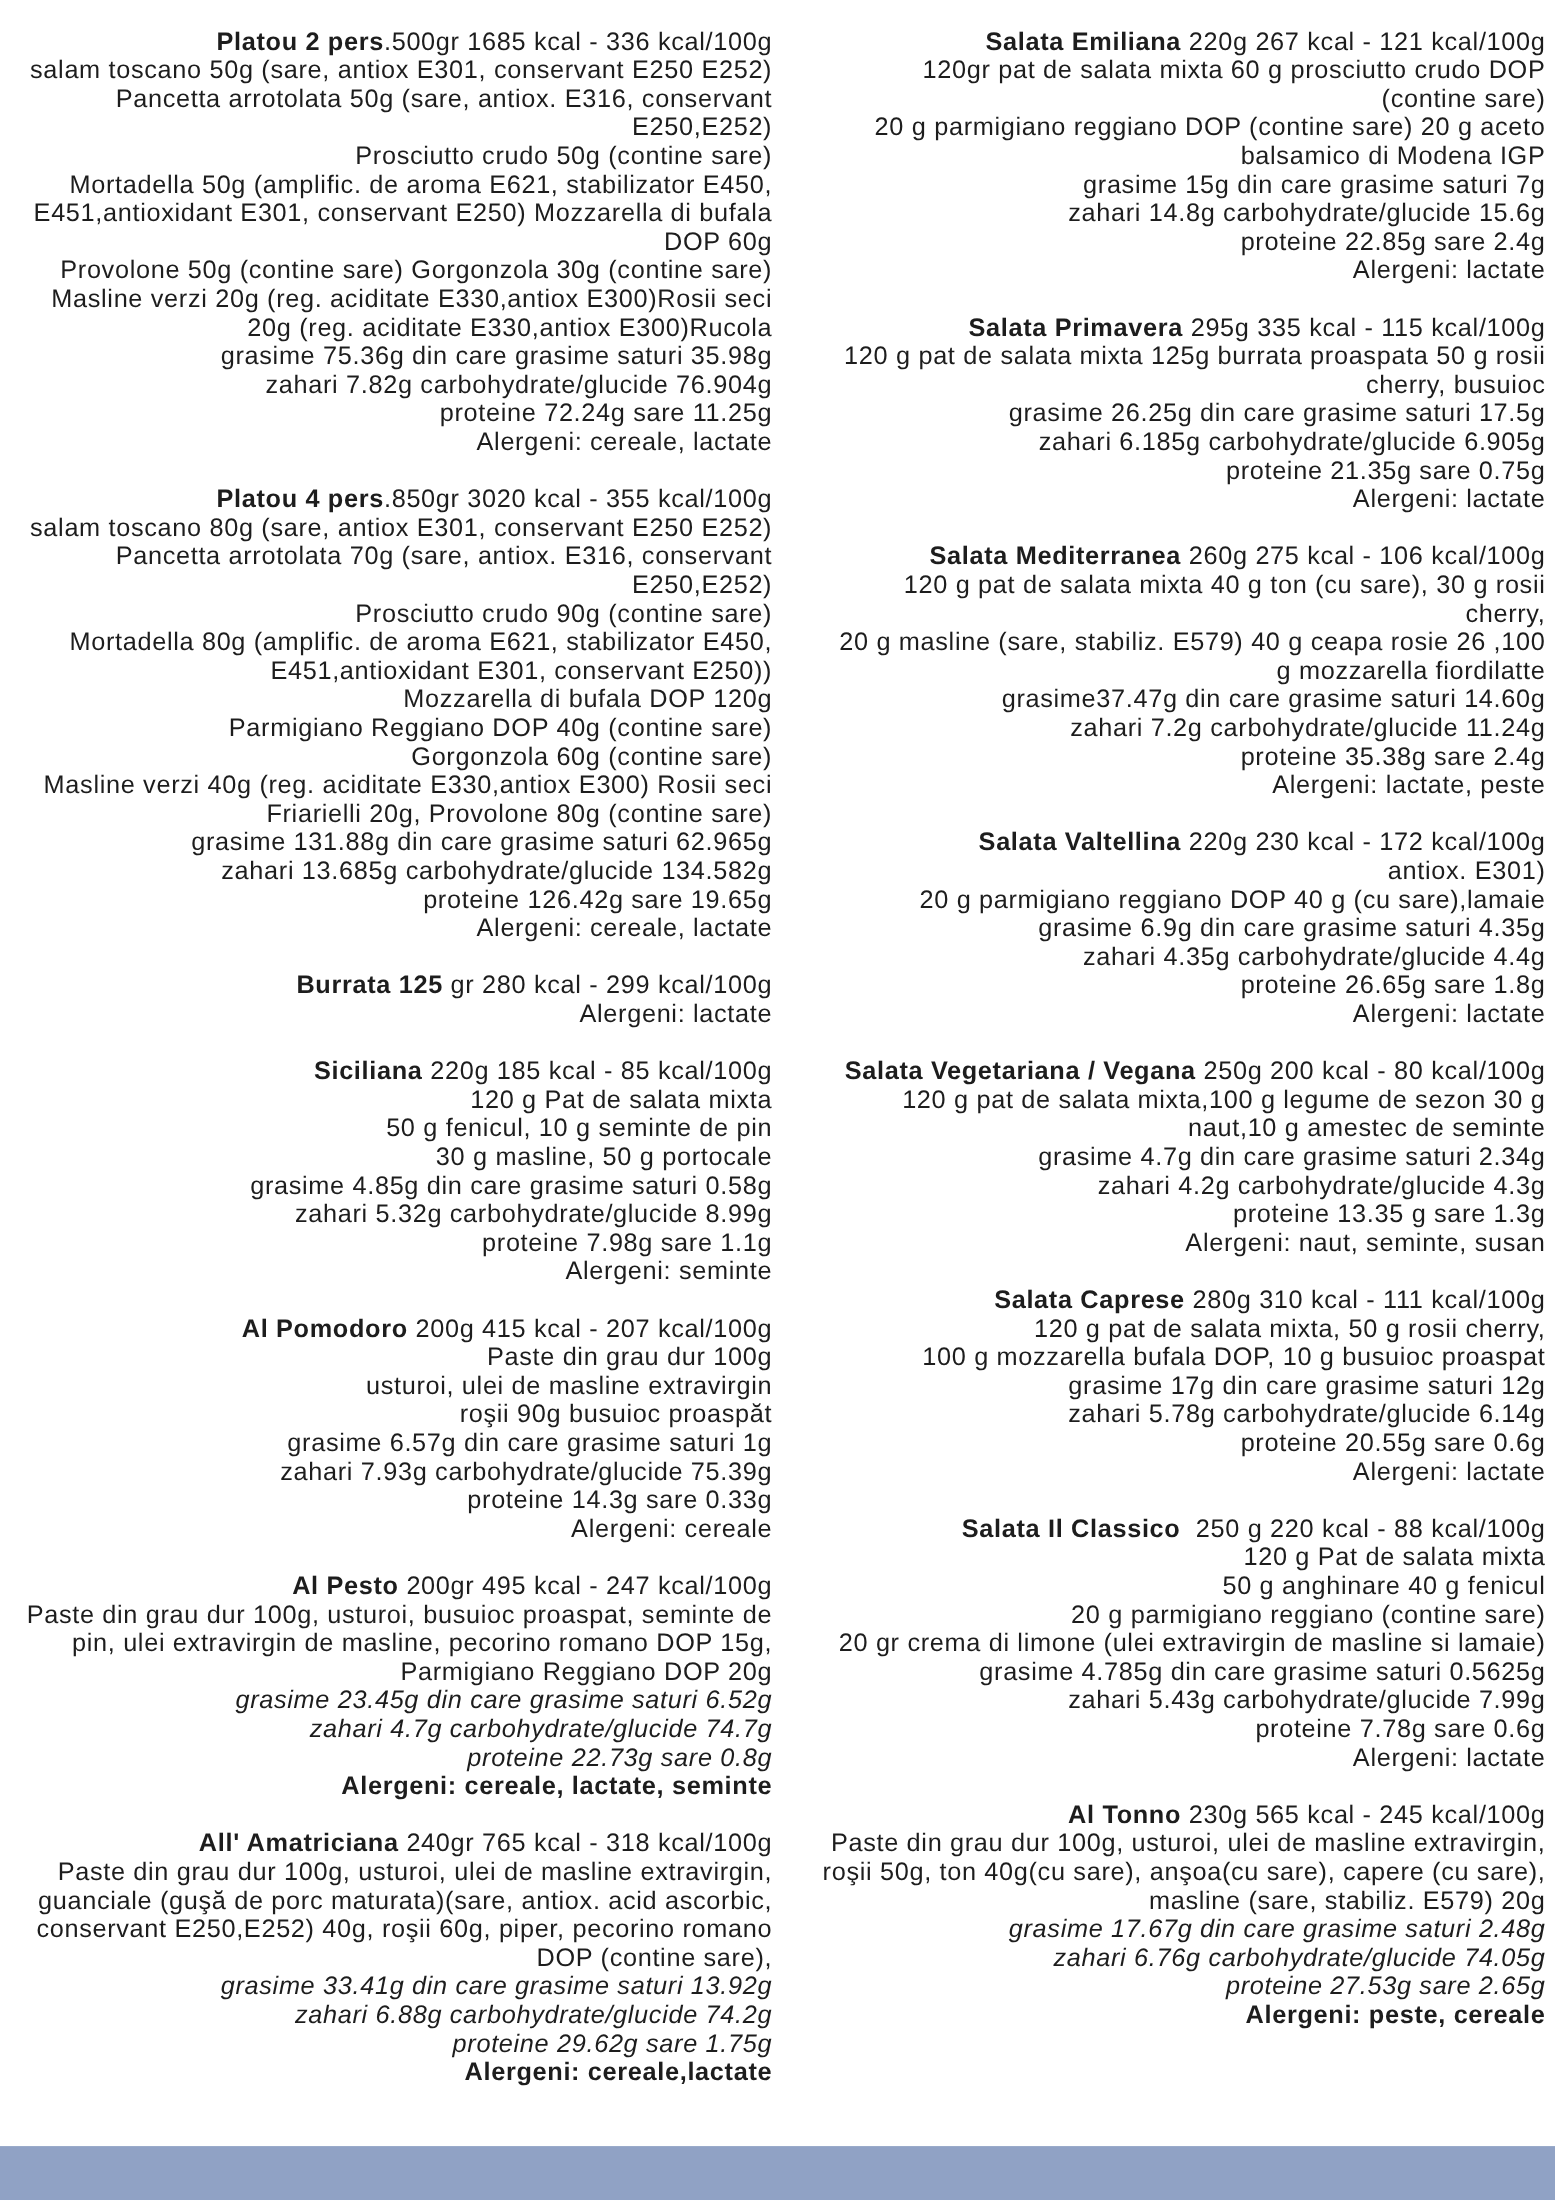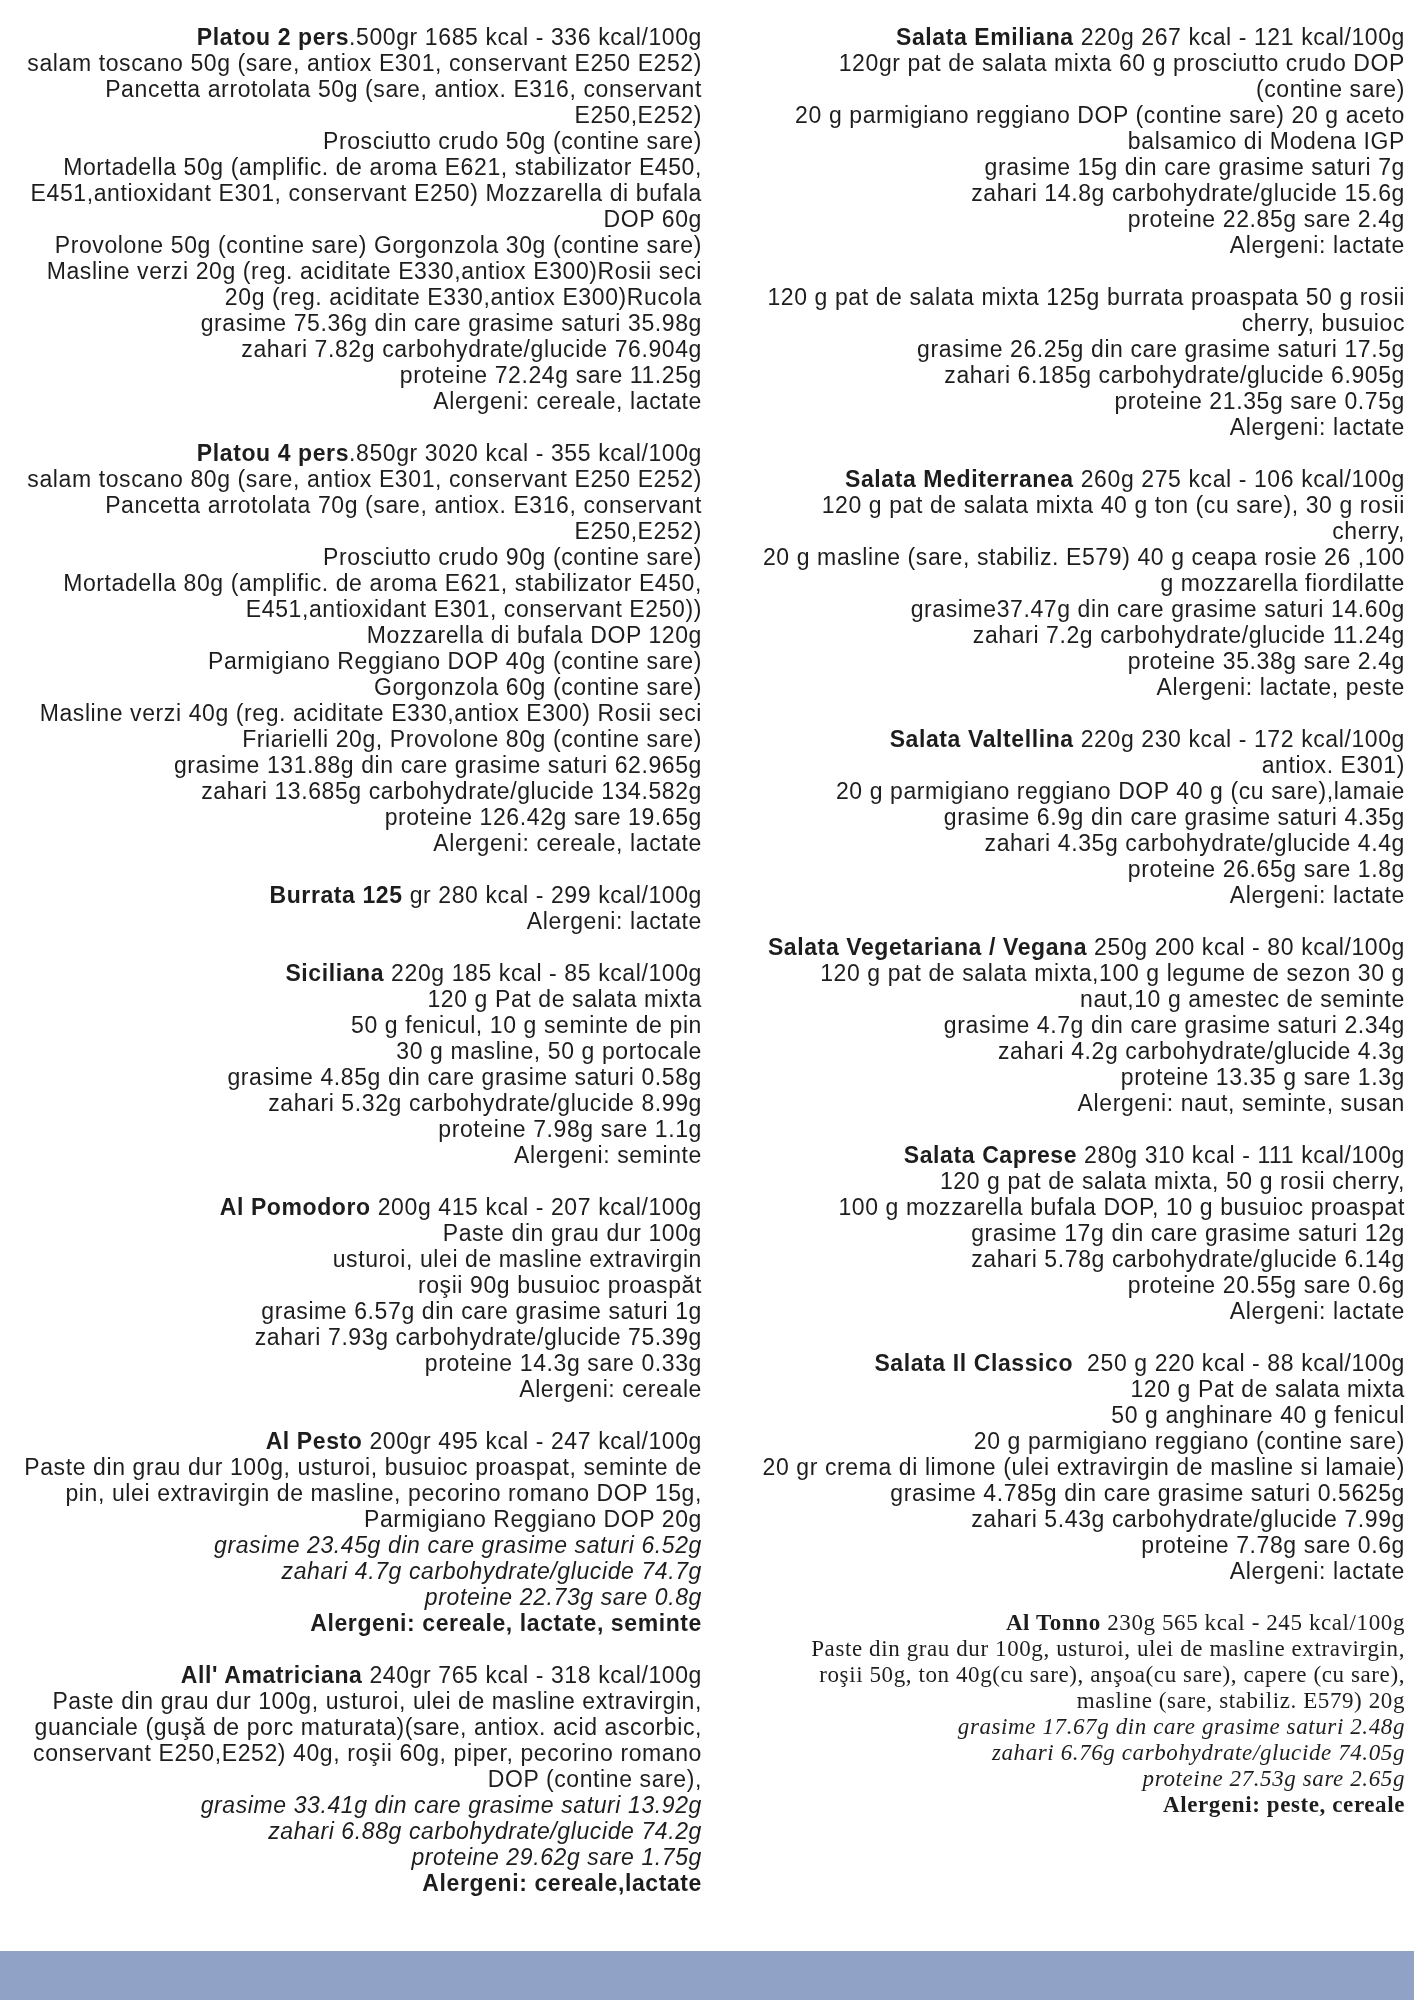--- a/index.html
+++ b/index.html
@@ -123,20 +123,21 @@
         <div class="line"><span>120gr pat de salata mixta 60 g prosciutto crudo DOP</span></div>
         <div class="line"><span>(contine sare)</span></div>
         <div class="line"><span>20 g parmigiano reggiano DOP (contine sare) 20 g aceto</span></div>
         <div class="line"><span>balsamico di Modena IGP</span></div>
         <div class="line"><span>grasime 15g din care grasime saturi 7g</span></div>
         <div class="line"><span>zahari 14.8g carbohydrate/glucide 15.6g</span></div>
         <div class="line"><span>proteine 22.85g sare 2.4g</span></div>
         <div class="line"><span>Alergeni: lactate</span></div>
       </div>
       <div class="section">
+        <div class="line"><span class="b">Salata Primavera</span><span> 295g 335 kcal - 115 kcal/100g</span></div>
         <div class="line"><span>120 g pat de salata mixta 125g burrata proaspata 50 g rosii</span></div>
         <div class="line"><span>cherry, busuioc</span></div>
         <div class="line"><span>grasime 26.25g din care grasime saturi 17.5g</span></div>
         <div class="line"><span>zahari 6.185g carbohydrate/glucide 6.905g</span></div>
         <div class="line"><span>proteine 21.35g sare 0.75g</span></div>
         <div class="line"><span>Alergeni: lactate</span></div>
       </div>
       <div class="section">
         <div class="line"><span class="b">Salata Mediterranea</span><span> 260g 275 kcal - 106 kcal/100g</span></div>
         <div class="line"><span>120 g pat de salata mixta 40 g ton (cu sare), 30 g rosii</span></div>
@@ -179,21 +180,21 @@
         <div class="line"><span class="b">Salata Il Classico</span><span>  250 g 220 kcal - 88 kcal/100g</span></div>
         <div class="line"><span>120 g Pat de salata mixta</span></div>
         <div class="line"><span>50 g anghinare 40 g fenicul</span></div>
         <div class="line"><span>20 g parmigiano reggiano (contine sare)</span></div>
         <div class="line"><span>20 gr crema di limone (ulei extravirgin de masline si lamaie)</span></div>
         <div class="line"><span>grasime 4.785g din care grasime saturi 0.5625g</span></div>
         <div class="line"><span>zahari 5.43g carbohydrate/glucide 7.99g</span></div>
         <div class="line"><span>proteine 7.78g sare 0.6g</span></div>
         <div class="line"><span>Alergeni: lactate</span></div>
       </div>
-      <div class="section" style="margin-top: 0; font-family: Liberation Serif, serif;">
+      <div class="section" style="margin-top: 0;">
         <div class="line"><span class="b">Al Tonno</span><span> 230g 565 kcal - 245 kcal/100g</span></div>
         <div class="line"><span>Paste din grau dur 100g, usturoi, ulei de masline extravirgin,</span></div>
         <div class="line"><span>roşii 50g, ton 40g(cu sare), anşoa(cu sare), capere (cu sare),</span></div>
         <div class="line"><span>masline (sare, stabiliz. E579) 20g</span></div>
         <div class="line"><span class="i">grasime 17.67g din care grasime saturi 2.48g</span></div>
         <div class="line"><span class="i">zahari 6.76g carbohydrate/glucide 74.05g</span></div>
         <div class="line"><span class="i">proteine 27.53g sare 2.65g</span></div>
         <div class="line"><span class="b">Alergeni: peste, cereale</span></div>
       </div>
     </div>

